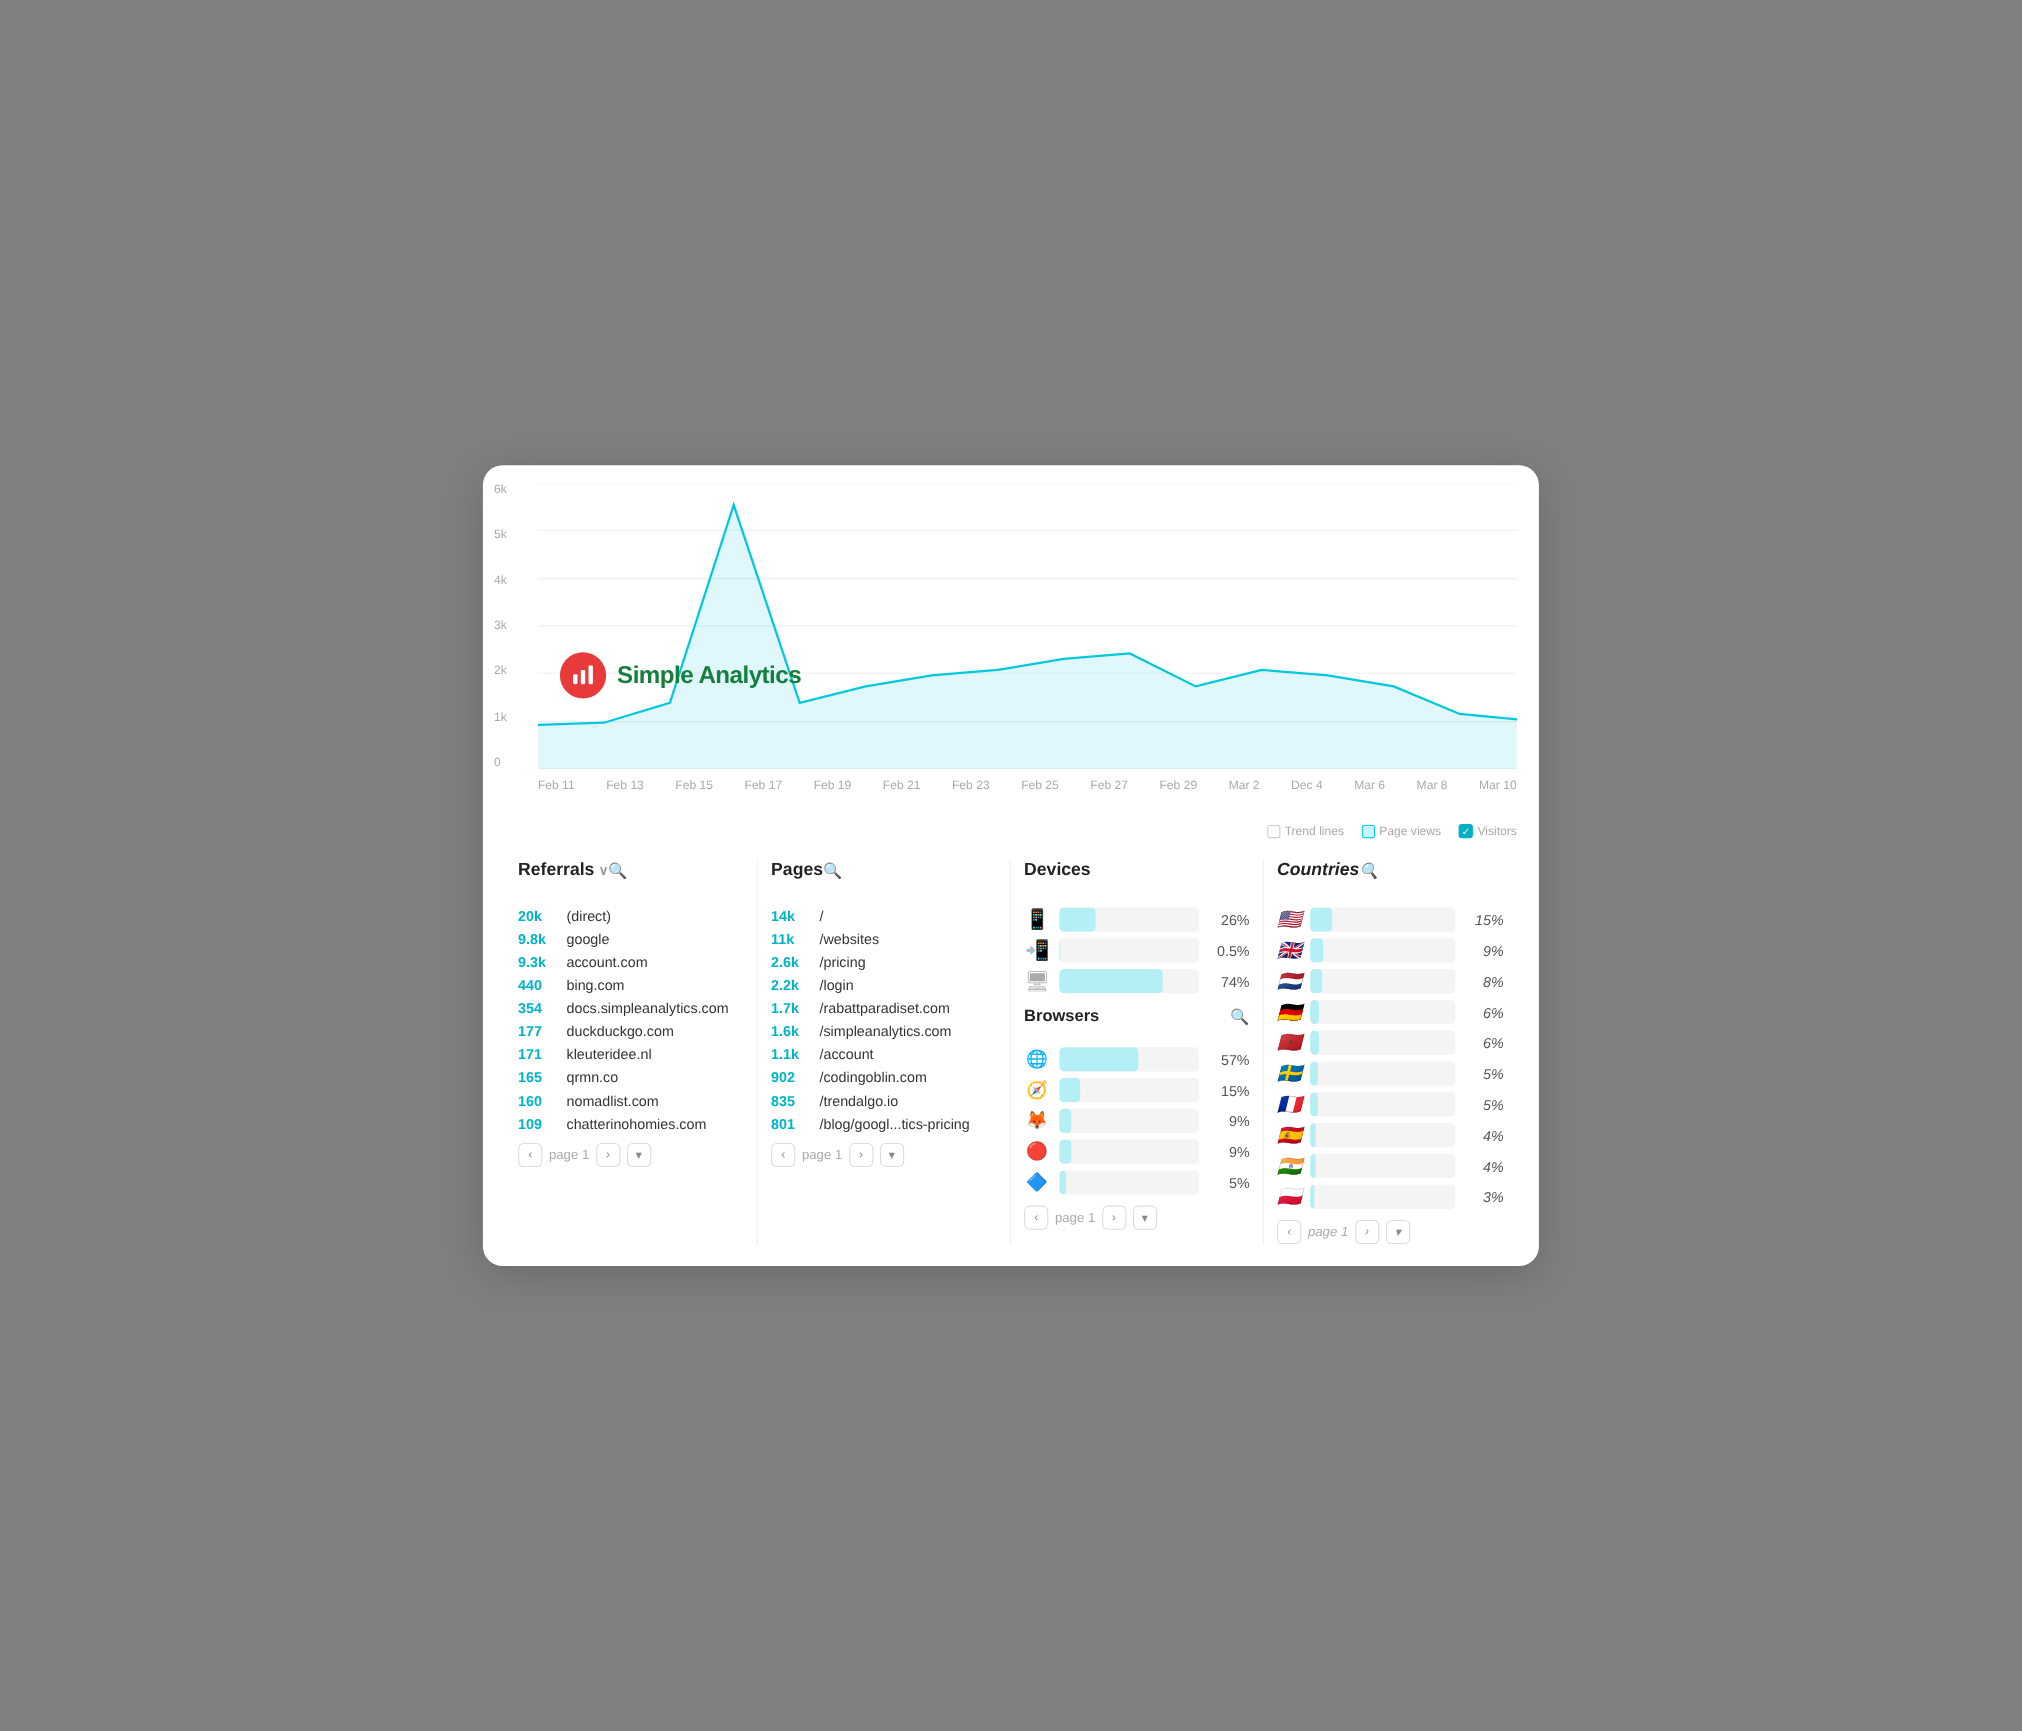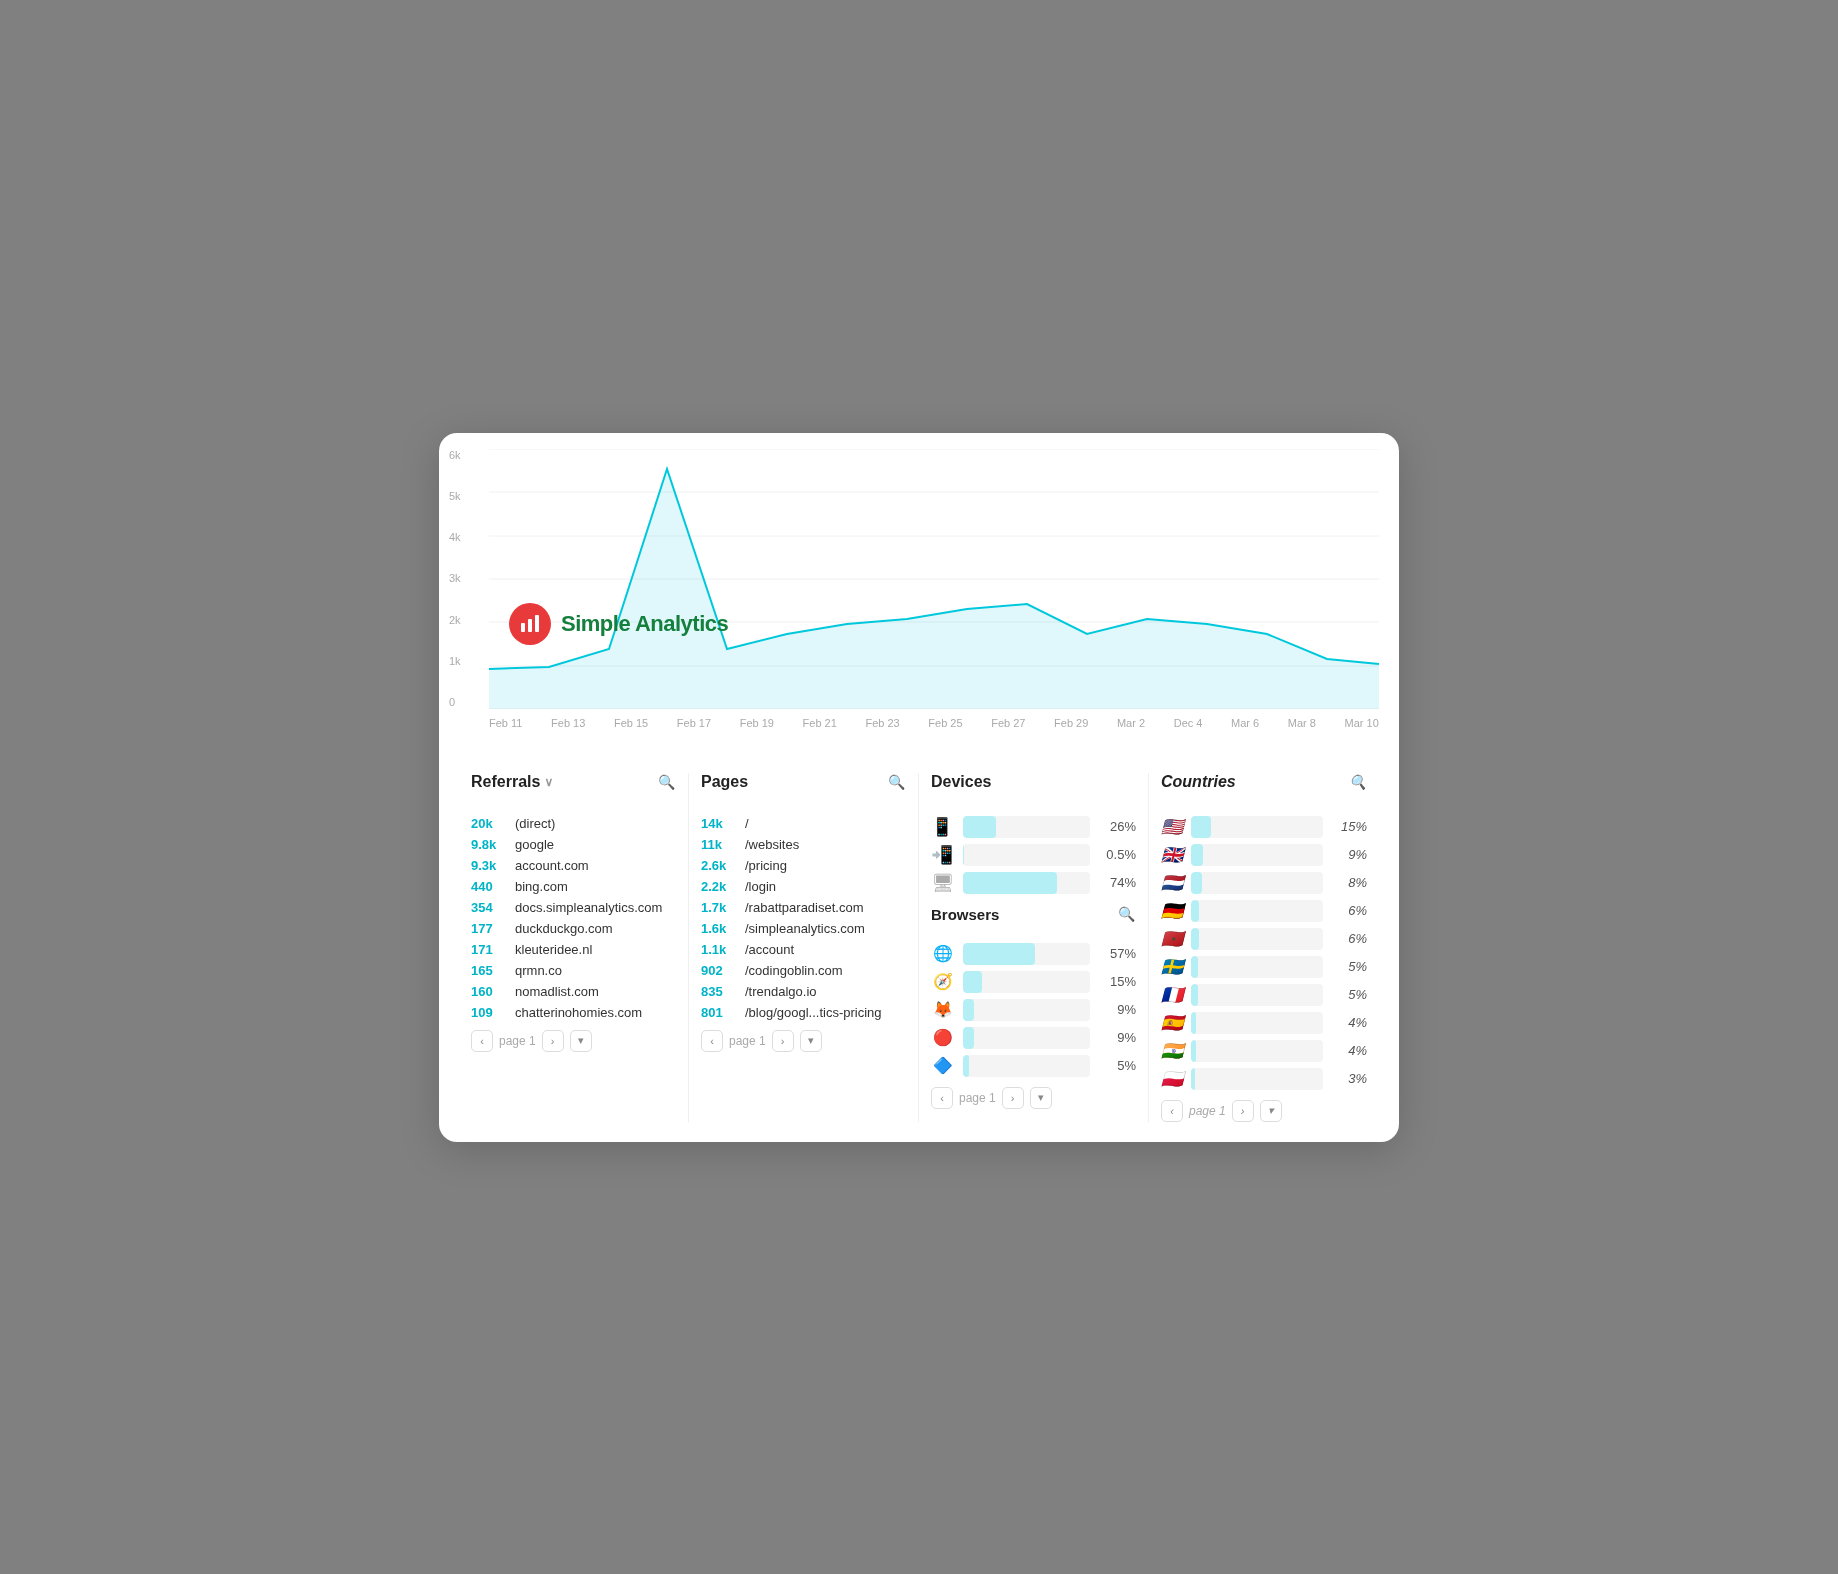--- a/index.html
+++ b/index.html
@@ -112,21 +112,21 @@
       padding: 20px 20px 0 20px;
     }
     .panel {
       padding: 0 12px;
       border-right: 1px solid #f0f0f0;
     }
     .panel:last-child { border-right: none; font-style: italic; }
     .panel-header {
       display: flex;
       align-items: center;
-      justify-content: space-between;
+      justify-content: flex-start;
       margin-bottom: 25px;
     }
     .panel-title {
       font-size: 16px;
       font-weight: 700;
       color: #222;
       display: flex;
       align-items: center;
       gap: 4px;
     }
@@ -309,20 +309,34 @@
       <span>Feb 27</span>
       <span>Feb 29</span>
       <span>Mar 2</span>
       <span>Dec 4</span>
       <span>Mar 6</span>
       <span>Mar 8</span>
       <span>Mar 10</span>
     </div>
   </div>
 
+  <div class="chart-legend">
+    <div class="legend-item">
+      <div class="legend-box"></div>
+      <span>Trend lines</span>
+    </div>
+    <div class="legend-item">
+      <div class="legend-box cyan"></div>
+      <span>Page views</span>
+    </div>
+    <div class="legend-item">
+      <div class="legend-checkbox">✓</div>
+      <span>Visitors</span>
+    </div>
+  </div>
 
   <div class="panels">
 
     <div class="panel">
       <div class="panel-header">
         <div class="panel-title">
           <span>Referrals</span>
           <span class="chevron-icon">∨</span>
         </div>
         <span class="search-icon">🔍</span>

